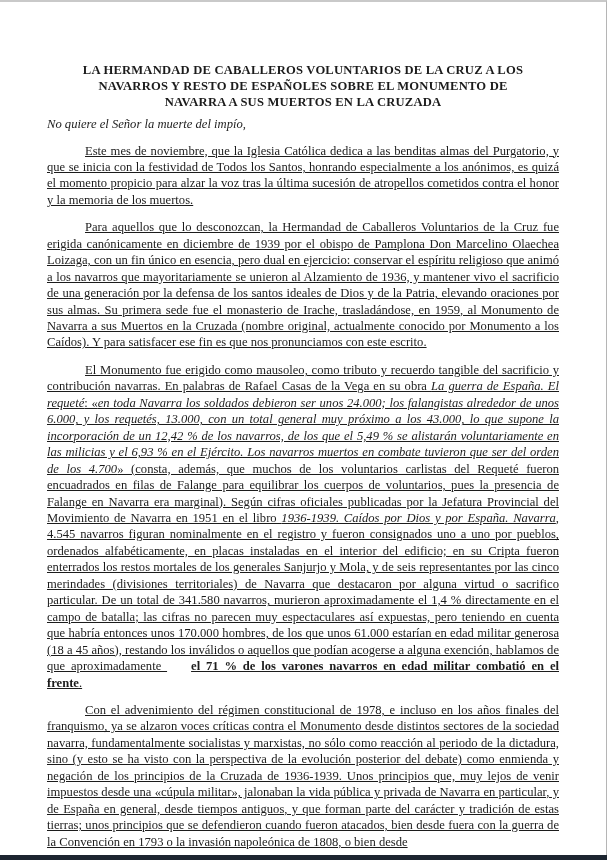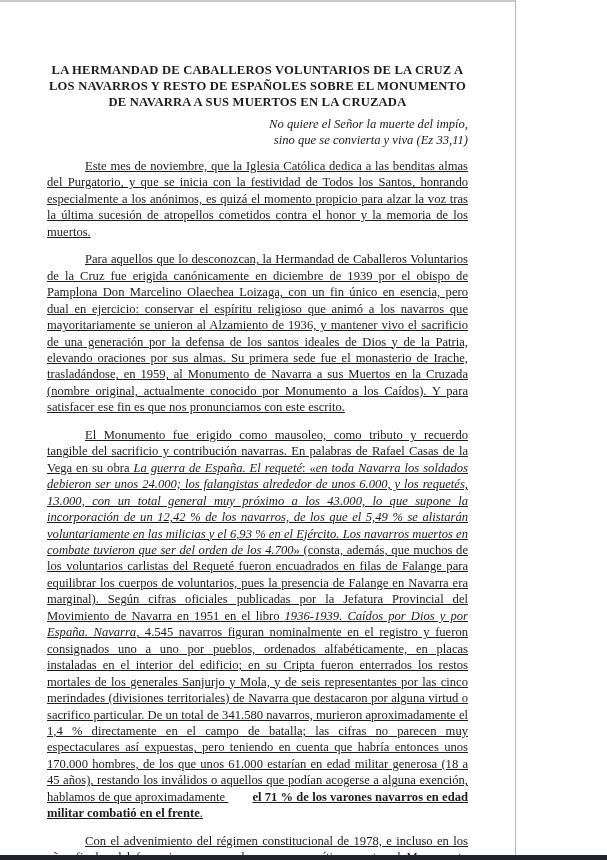--- a/index.html
+++ b/index.html
@@ -5,21 +5,21 @@
   html, body {
     margin: 0;
     padding: 0;
     width: 607px;
     height: 860px;
     background: #ffffff;
     overflow: hidden;
   }
   .page {
     position: relative;
-    width: 516px;
+    width: 607px;
     height: 860px;
     background: #ffffff;
     border-top: 2px solid #c9c9c9;
     border-right: 1px solid #b5b5b5;
     box-sizing: border-box;
     font-family: "Liberation Serif", "DejaVu Serif", serif;
     color: #1c1c1c;
   }
   .content {
     padding: 60px 47px 0 47px;
@@ -30,21 +30,21 @@
     text-align: center;
     line-height: 16px;
     max-width: 472px;
     margin: 0 auto 7px auto;
     letter-spacing: 0.2px;
   }
   .epigraph {
     font-style: italic;
     font-size: 12.6px;
     line-height: 15.5px;
-    text-align: right;
+    text-align: left;
     margin: 0 0 10px 0;
   }
   .par {
     font-size: 12.6px;
     line-height: 16.45px;
     text-align: justify;
     text-indent: 38px;
     margin: 0 0 11px 0;
     text-decoration: underline;
   }
@@ -61,21 +61,20 @@
 </head>
 <body>
 
 <div class="page">
   <div class="content">
 
     <div class="title">LA HERMANDAD DE CABALLEROS VOLUNTARIOS DE LA CRUZ A LOS NAVARROS Y RESTO DE ESPAÑOLES SOBRE EL MONUMENTO DE NAVARRA A SUS MUERTOS EN LA CRUZADA</div>
 
     <div class="epigraph">
       <div>No quiere el Señor la muerte del impío,</div>
-      <div>sino que se convierta y viva (Ez 33,11)</div>
     </div>
 
     <p class="par"><span>Este mes de noviembre, que la Iglesia Católica dedica a las benditas almas del Purgatorio, y que se inicia con la festividad de Todos los Santos, honrando especialmente a los anónimos, es quizá el momento propicio para alzar la voz tras la última sucesión de atropellos cometidos contra el honor y la memoria de los muertos.</span></p>
 
     <p class="par"><span>Para aquellos que lo desconozcan, la Hermandad de Caballeros Voluntarios de la Cruz fue erigida canónicamente en diciembre de 1939 por el obispo de Pamplona Don Marcelino Olaechea Loizaga, con un fin único en esencia, pero dual en ejercicio: conservar el espíritu religioso que animó a los navarros que mayoritariamente se unieron al Alzamiento de 1936, y mantener vivo el sacrificio de una generación por la defensa de los santos ideales de Dios y de la Patria, elevando oraciones por sus almas. Su primera sede fue el monasterio de Irache, trasladándose, en 1959, al Monumento de Navarra a sus Muertos en la Cruzada (nombre original, actualmente conocido por Monumento a los Caídos). Y para satisfacer ese fin es que nos pronunciamos con este escrito.</span></p>
 
     <p class="par"><span>El Monumento fue erigido como mausoleo, como tributo y recuerdo tangible del sacrificio y contribución navarras. En palabras de Rafael Casas de la Vega en su obra </span><span class="i">La guerra de España. El requeté</span><span>: «</span><span class="i">en toda Navarra los soldados debieron ser unos 24.000; los falangistas alrededor de unos 6.000, y los requetés, 13.000, con un total general muy próximo a los 43.000, lo que supone la incorporación de un 12,42 % de los navarros, de los que el 5,49 % se alistarán voluntariamente en las milicias y el 6,93 % en el Ejército. Los navarros muertos en combate tuvieron que ser del orden de los 4.700</span><span>» (consta, además, que muchos de los voluntarios carlistas del Requeté fueron encuadrados en filas de Falange para equilibrar los cuerpos de voluntarios, pues la presencia de Falange en Navarra era marginal). Según cifras oficiales publicadas por la Jefatura Provincial del Movimiento de Navarra en 1951 en el libro </span><span class="i">1936-1939. Caídos por Dios y por España. Navarra</span><span>, 4.545 navarros figuran nominalmente en el registro y fueron consignados uno a uno por pueblos, ordenados alfabéticamente, en placas instaladas en el interior del edificio; en su Cripta fueron enterrados los restos mortales de los generales Sanjurjo y Mola, y de seis representantes por las cinco merindades (divisiones territoriales) de Navarra que destacaron por alguna virtud o sacrifico particular. De un total de 341.580 navarros, murieron aproximadamente el 1,4 % directamente en el campo de batalla; las cifras no parecen muy espectaculares así expuestas, pero teniendo en cuenta que habría entonces unos 170.000 hombres, de los que unos 61.000 estarían en edad militar generosa (18 a 45 años), restando los inválidos o aquellos que podían acogerse a alguna exención, hablamos de que aproximadamente </span><span class="b">el 71 % de los varones navarros en edad militar combatió en el frente</span><span>.</span></p>
 
     <p class="par"><span>Con el advenimiento del régimen constitucional de 1978, e incluso en los años finales del franquismo, ya se alzaron voces críticas contra el Monumento desde distintos sectores de la sociedad navarra, fundamentalmente socialistas y marxistas, no sólo como reacción al periodo de la dictadura, sino (y esto se ha visto con la perspectiva de la evolución posterior del debate) como enmienda y negación de los principios de la Cruzada de 1936-1939. Unos principios que, muy lejos de venir impuestos desde una «cúpula militar», jalonaban la vida pública y privada de Navarra en particular, y de España en general, desde tiempos antiguos, y que forman parte del carácter y tradición de estas tierras; unos principios que se defendieron cuando fueron atacados, bien desde fuera con la guerra de la Convención en 1793 o la invasión napoleónica de 1808, o bien desde</span></p>
 

